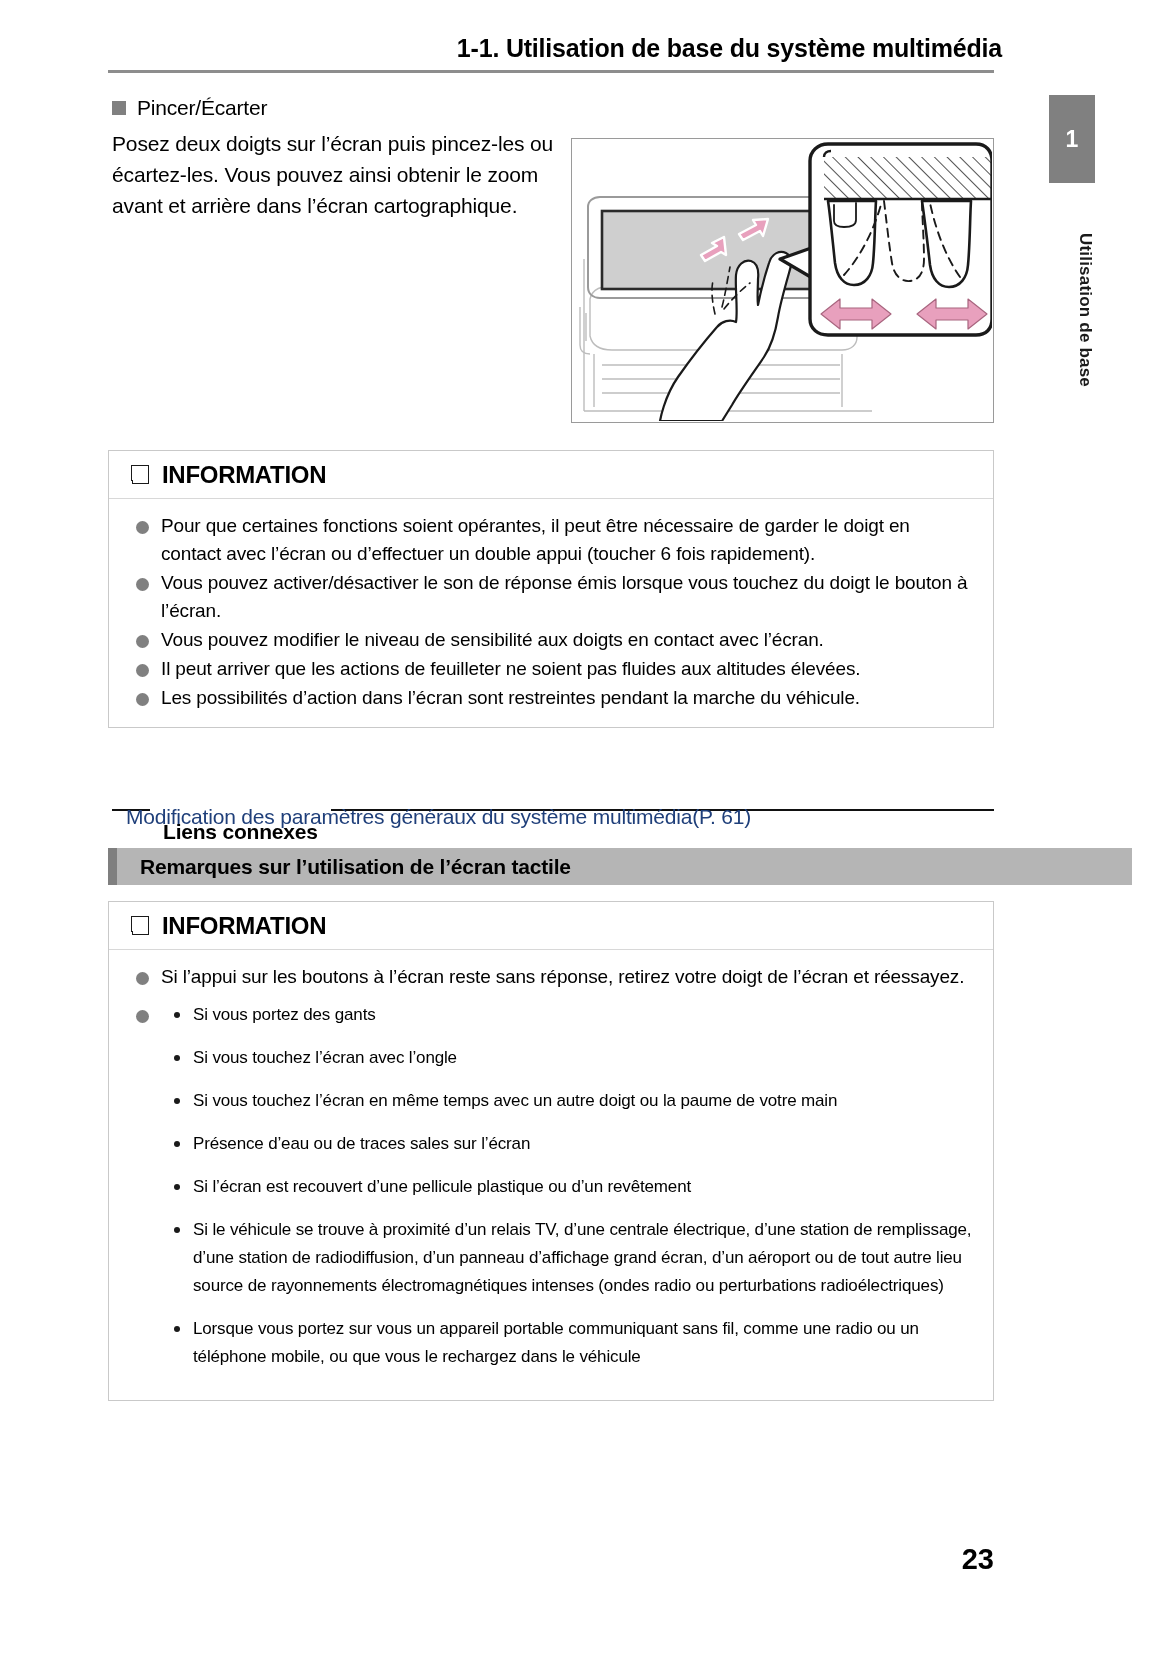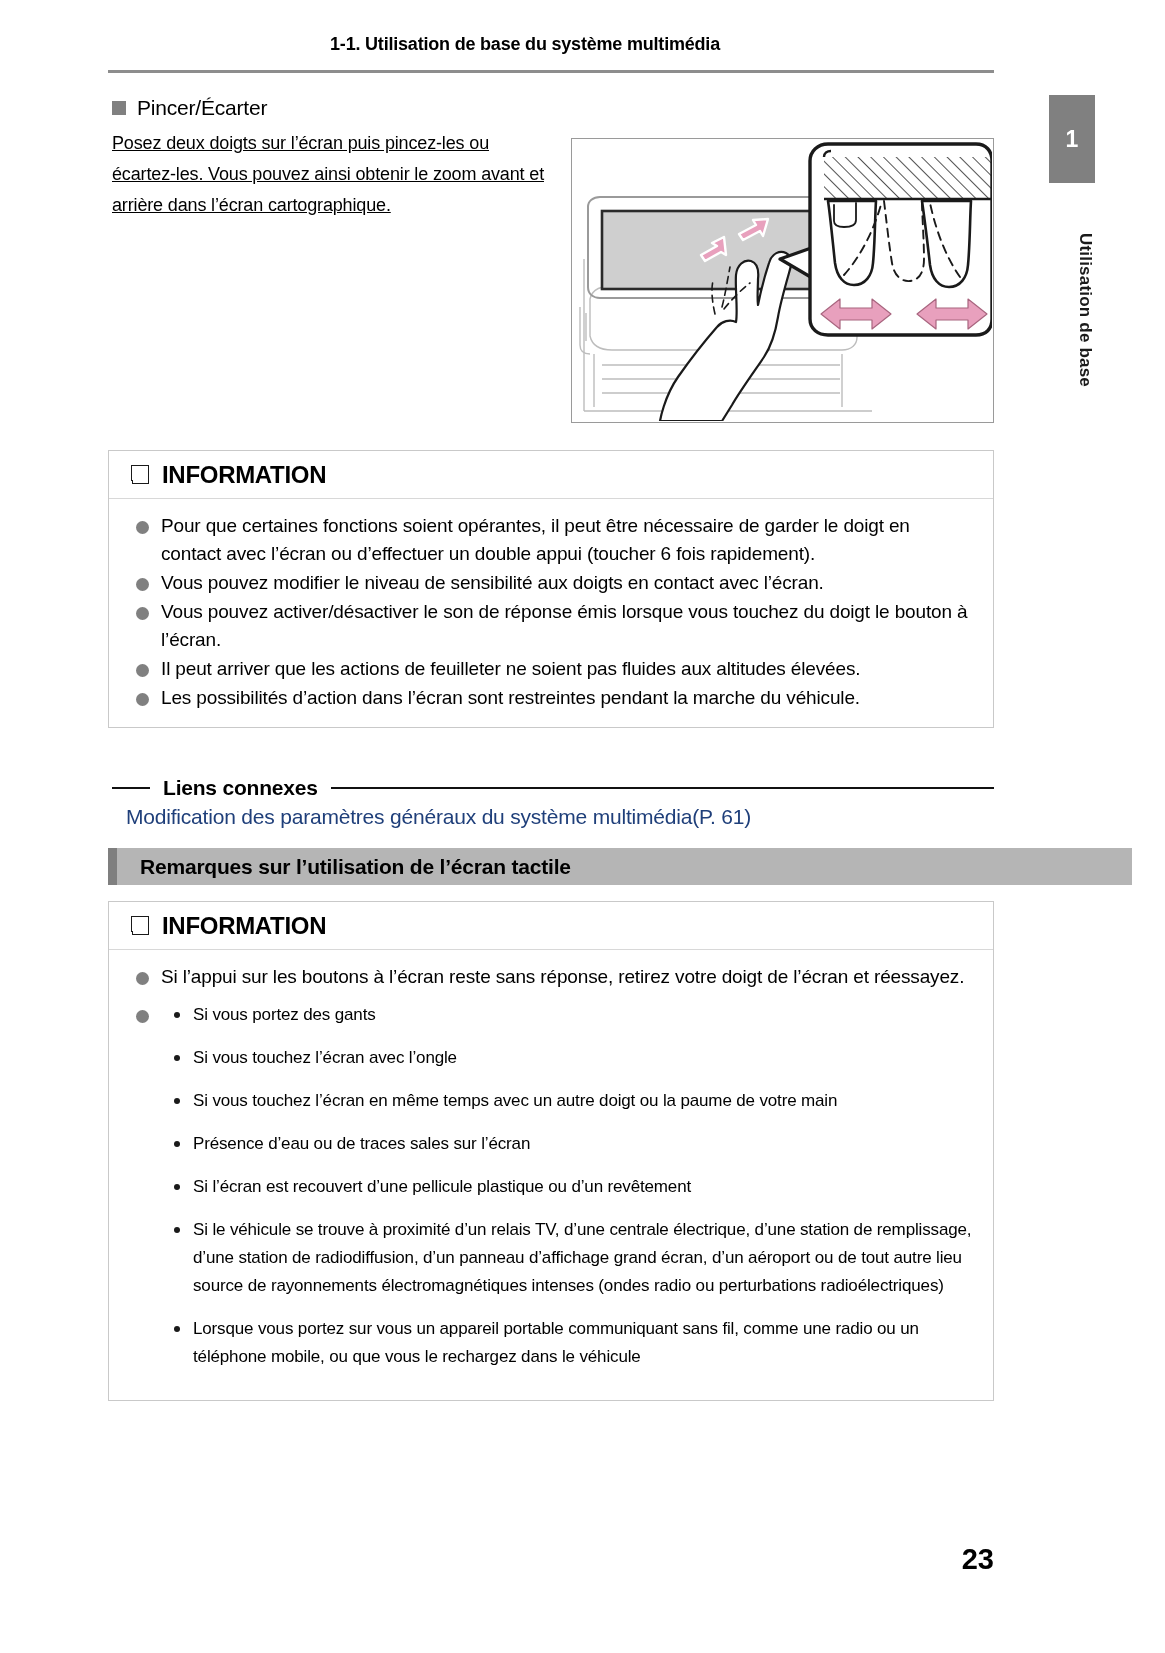--- a/index.html
+++ b/index.html
@@ -13,22 +13,22 @@
     position: relative;
     overflow: hidden;
   }
 
   
   .page-header {
     position: absolute;
     top: 34px;
     left: 0;
     width: 1002px;
-    text-align: center;
-    font-size: 18px;
+    text-align: right;
+    font-size: 25px;
     font-weight: bold;
     letter-spacing: -0.2px;
     padding-left: 48px;
   }
   .header-rule {
     position: absolute;
     top: 70px;
     left: 108px;
     width: 886px;
     height: 3px;
@@ -87,24 +87,23 @@
     font-weight: normal;
     letter-spacing: -0.2px;
   }
 
   
   .intro {
     position: absolute;
     left: 112px;
     top: 128px;
     width: 444px;
-    font-size: 18px;
+    font-size: 21px;
     line-height: 31px;
     letter-spacing: -0.15px;
-    text-decoration: underline;
   }
 
   
   .illus {
     position: absolute;
     left: 571px;
     top: 138px;
     width: 423px;
     height: 285px;
     border: 1.5px solid #9a9a9a;
@@ -204,20 +203,21 @@
     align-items: center;
     gap: 13px;
   }
   .liens .rule-l { width: 38px; height: 2.5px; background: #111; flex: 0 0 auto; }
   .liens .rule-r { flex: 1 1 auto; height: 2.5px; background: #111; }
   .liens .txt {
     font-size: 21px;
     font-weight: bold;
     letter-spacing: -0.2px;
     white-space: nowrap;
+    margin-top: 44px;
   }
   .link-line {
     position: absolute;
     left: 126px;
     top: 805px;
     font-size: 21px;
     color: #1f3f7a;
     letter-spacing: -0.2px;
   }
 
@@ -350,22 +350,22 @@
   <div class="info-title">
     <span class="book-icon">
       <span class="outer"></span>
         <span class="base"></span>
     </span>
     <span class="label">INFORMATION</span>
   </div>
   <div class="info-body">
     <ul class="blist">
       <li>Pour que certaines fonctions soient opérantes, il peut être nécessaire de garder le doigt en contact avec l’écran ou d’effectuer un double appui (toucher 6 fois rapidement).</li>
+      <li>Vous pouvez activer/désactiver le son de réponse émis lorsque vous touchez du doigt le bouton à l’écran.</li>
       <li>Vous pouvez modifier le niveau de sensibilité aux doigts en contact avec l’écran.</li>
-      <li>Vous pouvez activer/désactiver le son de réponse émis lorsque vous touchez du doigt le bouton à l’écran.</li>
       <li>Il peut arriver que les actions de feuilleter ne soient pas fluides aux altitudes élevées.</li>
       <li>Les possibilités d’action dans l’écran sont restreintes pendant la marche du véhicule.</li>
     </ul>
   </div>
 </div>
 
 <div class="liens">
   <span class="rule-l"></span>
   <span class="txt">Liens connexes</span>
   <span class="rule-r"></span>

